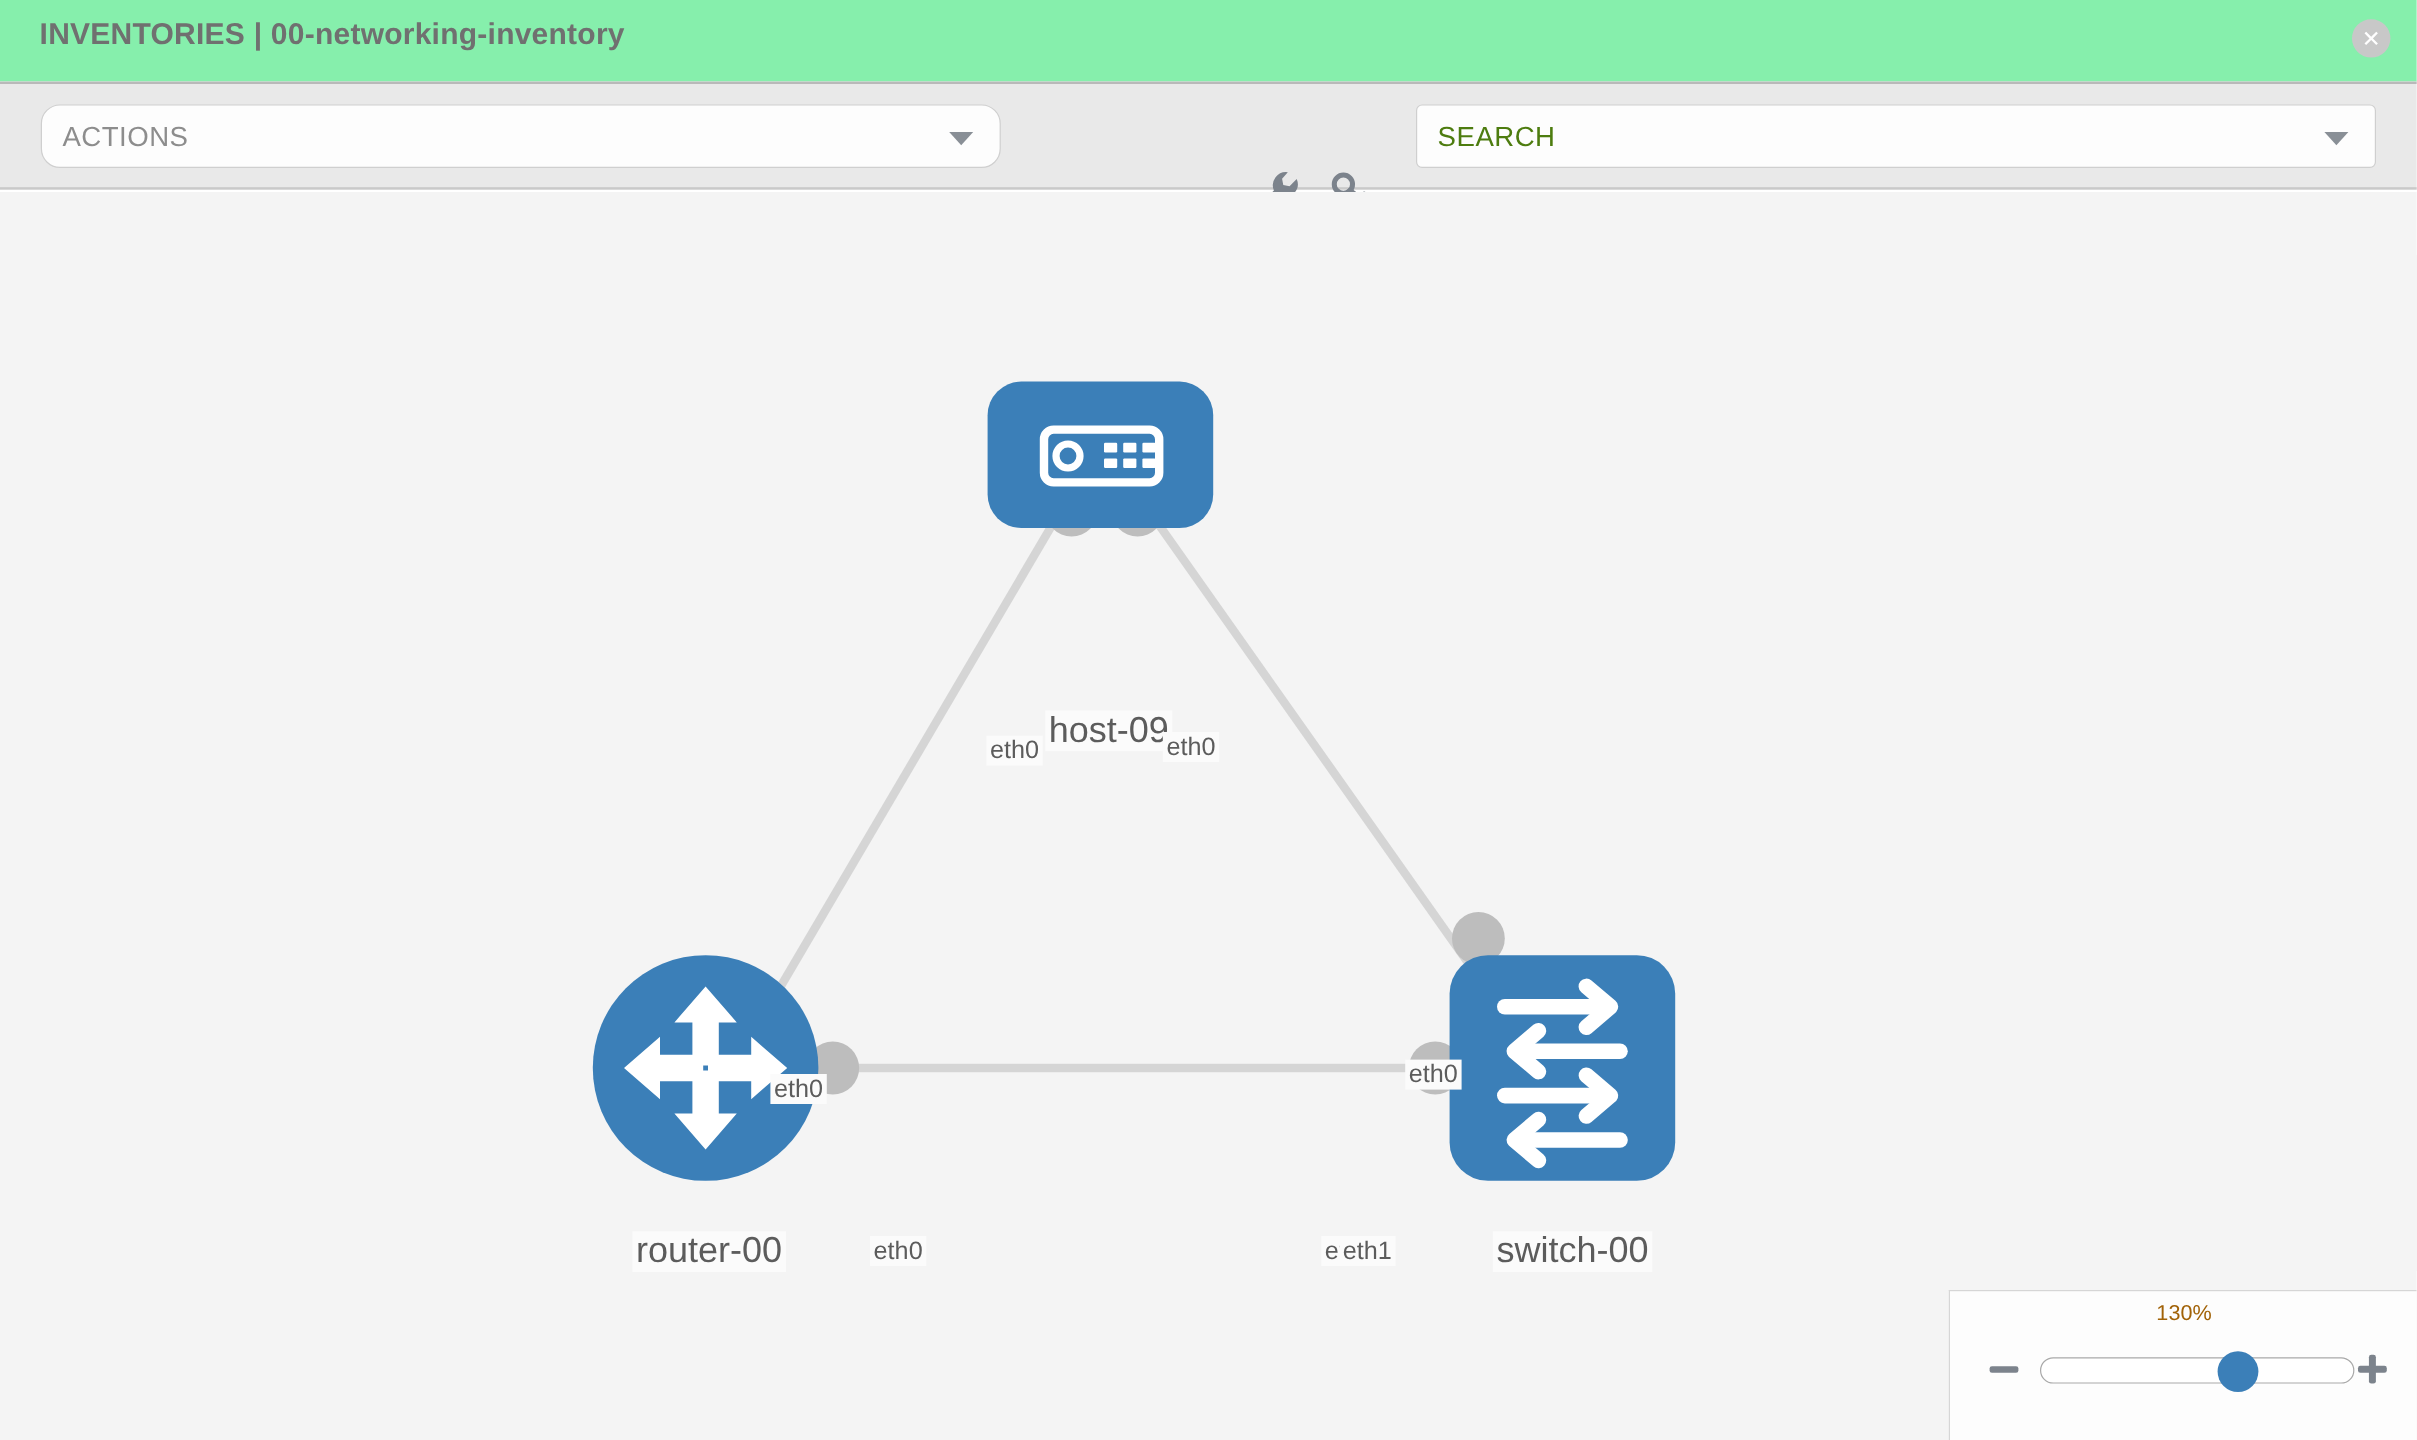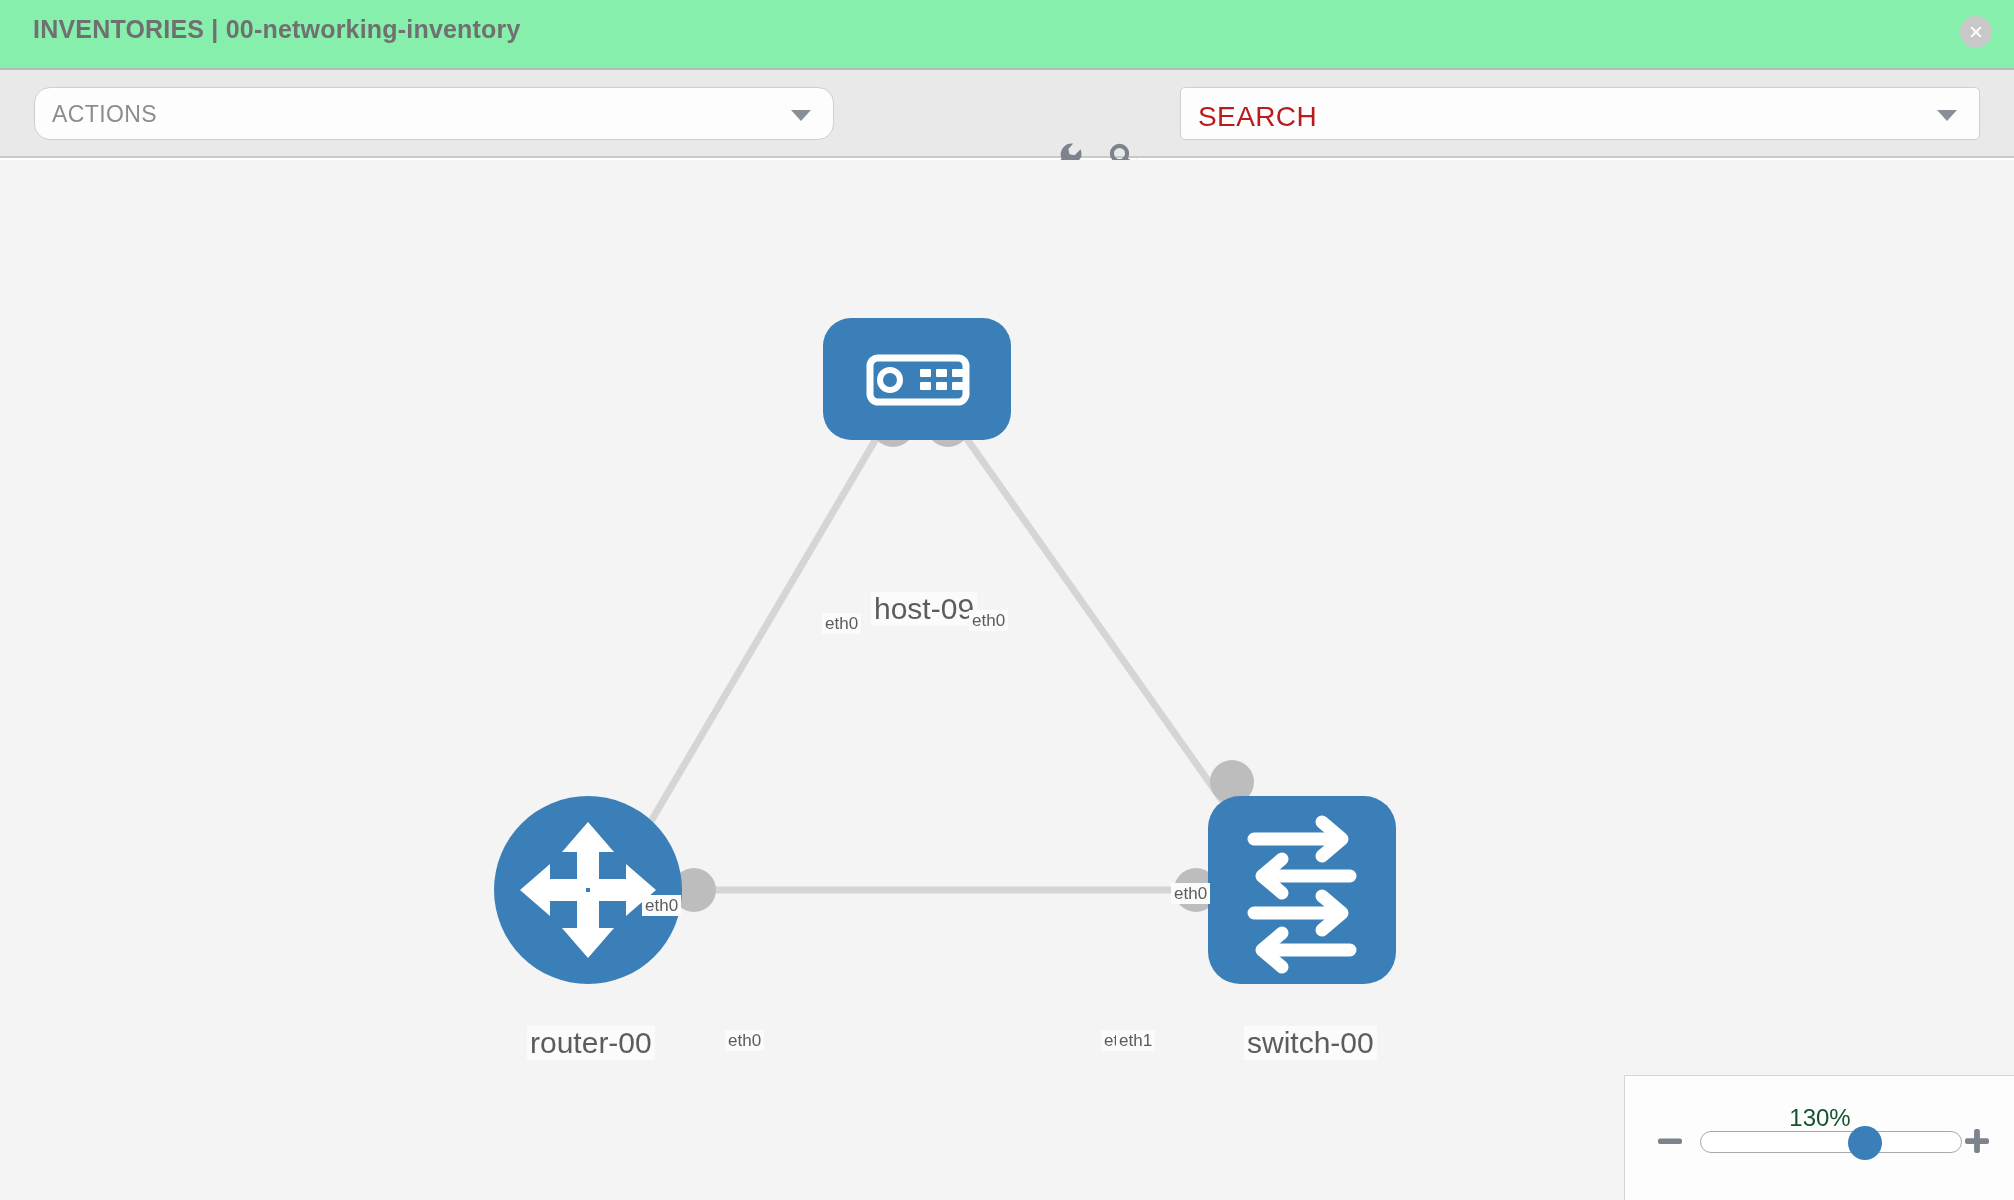--- a/index.html
+++ b/index.html
@@ -71,21 +71,21 @@
 
   .search-select {
     position: absolute; left: 1180px; top: 17px;
     width: 800px; height: 53px;
     background: #fdfdfd;
     border: 1px solid #cfcfcf;
     border-radius: 5px;
   }
   .search-label {
     position: absolute; left: 17px; top: 13px;
-    font-size: 28px; color: #b91c1c;
+    font-size: 23px; color: #4d7c0f;
     letter-spacing: 0.4px;
   }
 
   
   .canvas {
     position: absolute; left: 0; top: 160px;
     width: 2014px; height: 1040px;
     background: #f4f4f4;
     overflow: hidden;
   }
@@ -94,34 +94,34 @@
   
   .node-label {
     position: absolute;
     background: #fbfbfb;
     color: #5c5c5c;
     white-space: nowrap;
     line-height: 1;
     padding: 2px 3px;
   }
   .name-label { font-size: 30px; }
-  .iface-label { font-size: 17px; }
+  .iface-label { font-size: 21px; }
 
   
   .zoom-widget {
     position: absolute; right: 0; bottom: 0;
     width: 390px; height: 125px;
     background: #fdfdfd;
     border-left: 1px solid #d6d6d6;
     border-top: 1px solid #d6d6d6;
   }
   .zoom-pct {
-    position: absolute; top: 28px; left: 0; width: 390px;
+    position: absolute; top: 8px; left: 0; width: 390px;
     text-align: center;
-    font-size: 24px; color: #14532d;
+    font-size: 18px; color: #a16207;
   }
   .zoom-minus, .zoom-plus {
     position: absolute; top: 50px;
     width: 30px; height: 30px;
     cursor: pointer;
   }
   .zoom-minus { left: 30px; }
   .zoom-plus  { right: 22px; }
   .zoom-track {
     position: absolute; left: 75px; top: 55px;

